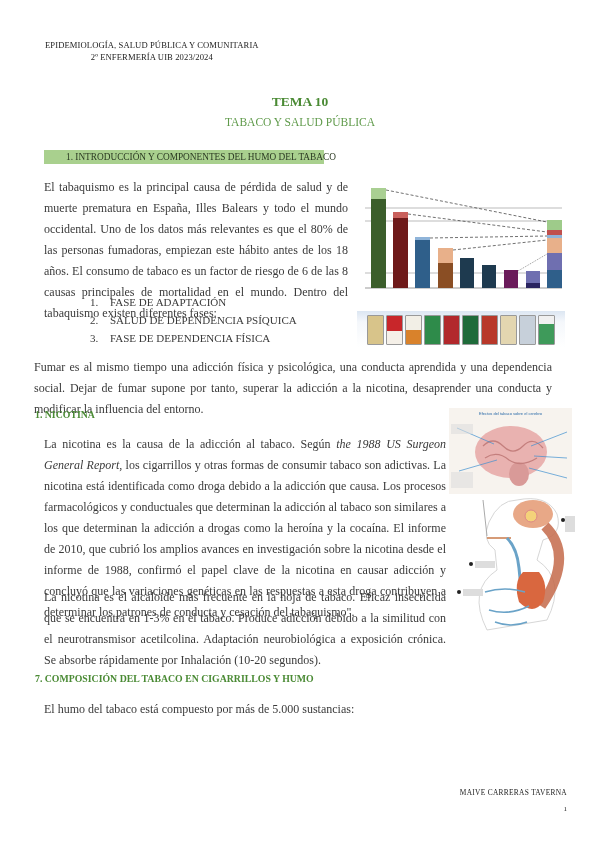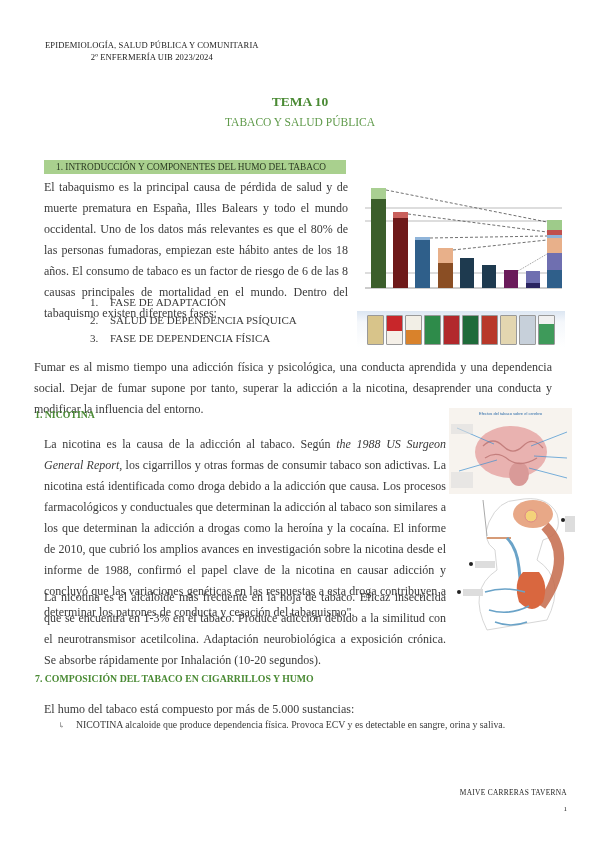--- a/index.html
+++ b/index.html
@@ -4,21 +4,21 @@
 <style>
   * { box-sizing: border-box; margin: 0; padding: 0; }
   html, body { width: 600px; height: 848px; background: #ffffff; overflow: hidden; }
   body { font-family: "Liberation Serif", "DejaVu Serif", serif; color: #3a3a3a; position: relative; }
 
   .page-header { position: absolute; left: 45px; top: 39px; font-size: 8.6px; line-height: 12px; color: #222; letter-spacing: 0.1px; text-align: center; }
   .title-block { position: absolute; left: 0; width: 600px; top: 93px; text-align: center; }
   .tema { font-size: 13.5px; font-weight: bold; color: #4a8a34; line-height: 18px; }
   .subtitle { font-size: 11.5px; color: #5f9a4a; line-height: 18px; margin-top: 2px; }
 
-  .section-bar { position: absolute; left: 44px; top: 150px; width: 302px; height: 14px; background: #a9d08e; font-size: 9.3px; color: #2b3a22; padding-left: 12px; line-height: 14px; white-space: nowrap; margin-top: 10px; }
+  .section-bar { position: absolute; left: 44px; top: 150px; width: 280px; height: 14px; background: #a9d08e; font-size: 9.3px; color: #2b3a22; padding-left: 22px; line-height: 14px; white-space: nowrap; }
 
   .para { position: absolute; font-size: 12px; line-height: 21px; color: #3a3a3a; text-align: justify; }
   .p1 { left: 44px; top: 177px; width: 304px; }
   .phases { position: absolute; left: 90px; top: 293px; font-size: 11px; line-height: 18px; color: #3a3a3a; list-style: none; }
   .phases li span.num { display: inline-block; width: 20px; }
   .p2 { left: 34px; top: 357px; width: 518px; }
 
   .h-green { position: absolute; left: 35px; font-size: 9.8px; font-weight: bold; color: #4a8a34; }
   .h-nic { top: 409px; }
   .h-comp { top: 673px; }
@@ -152,17 +152,16 @@
     <circle cx="108" cy="28" r="2" fill="#222"></circle>
     <rect x="110" y="24" width="10" height="16" fill="#ddd"></rect>
   </svg>
 </div>
 
 <div class="h-green h-comp">7. COMPOSICIÓN DEL TABACO EN CIGARRILLOS Y HUMO</div>
 
 <p class="para p5">El humo del tabaco está compuesto por más de 5.000 sustancias:</p>
 
 <ul class="bullets">
-  <li><span class="b">↳</span><span>NICOTINA alcaloide que produce dependencia física. Provoca ECV y es detectable en sangre, orina y saliva.</span></li>
 </ul>
 
 <div class="footer-name">MAIVE CARRERAS TAVERNA</div>
 <div class="footer-page">1</div>
 
 </body></html>

